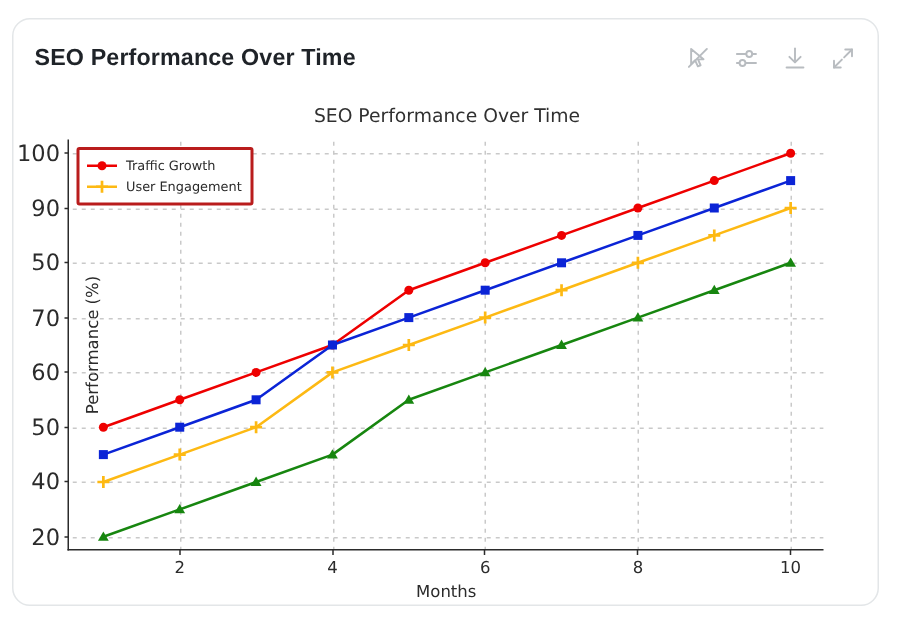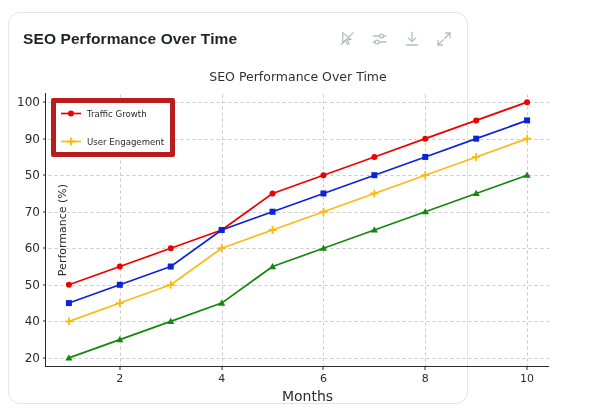--- a/index.html
+++ b/index.html
@@ -10,21 +10,21 @@
   body {
     width: 602px;
     height: 420px;
     font-family: "Liberation Sans", sans-serif;
     overflow: hidden;
   }
   #card {
     position: absolute;
     left: 8px;
     top: 12px;
-    width: 460px;
+    width: 578px;
     height: 392px;
     background: #ffffff;
     border: 1px solid #e3e6e8;
     border-radius: 12px;
     box-sizing: border-box;
   }
   #card-header {
     position: absolute;
     left: 0;
     top: 0;
@@ -111,21 +111,21 @@
     height: 100%;
     top: 0;
     left: auto;
     right: auto;
   }
   .ytick-label {
     position: absolute;
     right: 100%;
     margin-right: 6px;
     transform: translateY(-50%);
-    font-size: 12px;
+    font-size: 15px;
     color: #2b2b2b;
     font-family: "DejaVu Sans", sans-serif;
     white-space: nowrap;
   }
   .ytick-mark {
     position: absolute;
     right: 100%;
     width: 3.5px;
     height: 1px;
     background: #2b2b2b;
@@ -147,25 +147,24 @@
     height: 3.5px;
     background: #2b2b2b;
     transform: translateX(-50%);
   }
   #xlabel {
     position: absolute;
     left: 50%;
     top: 100%;
     margin-top: 22px;
     transform: translateX(-50%);
-    font-size: 14px;
-    color: #2b2b2b;
-    font-family: "DejaVu Sans", sans-serif;
-    white-space: nowrap;
-    margin-left: 10px;
+    font-size: 11px;
+    color: #2b2b2b;
+    font-family: "DejaVu Sans", sans-serif;
+    white-space: nowrap;
   }
   #ylabel {
     position: absolute;
     left: -30px;
     top: 50%;
     transform: translateY(-50%) rotate(-90deg);
     transform-origin: center center;
     font-size: 11px;
     color: #2b2b2b;
     font-family: "DejaVu Sans", sans-serif;
@@ -175,26 +174,26 @@
     position: absolute;
     inset: 0;
     overflow: visible;
   }
   
   #legend {
     position: absolute;
     left: 5px;
     top: 5px;
     background: #ffffff;
-    border: 5px solid #b91c1c;
+    border: 2px solid #b91c1c;
     border-radius: 2px;
     padding: 4px 6px 4px 4px;
     display: flex;
     flex-direction: column;
-    gap: 15px;
+    gap: 1px;
     z-index: 5;
   }
   .legend-row {
     display: flex;
     align-items: center;
     gap: 5px;
     height: 13px;
   }
   .legend-label {
     font-size: 8.6px;

